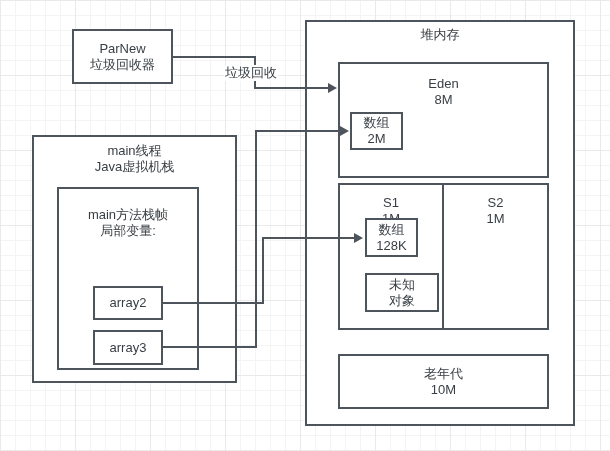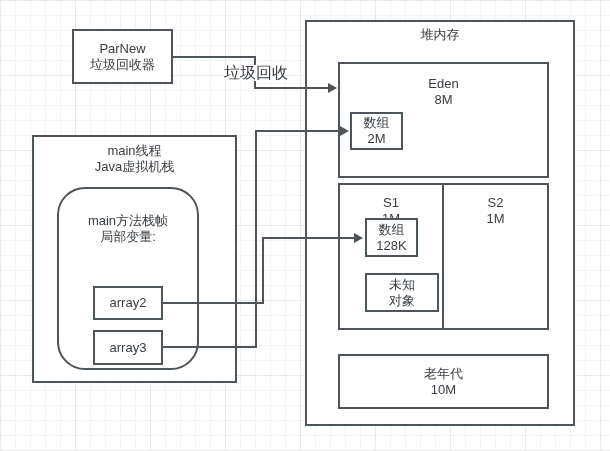--- a/index.html
+++ b/index.html
@@ -25,21 +25,21 @@
   .hline,.vline{position:absolute;background:#4d545b;}
   .hline{height:2px;}
   .vline{width:2px;}
   .arrow-r{
     position:absolute;width:0;height:0;
     border-top:5px solid transparent;border-bottom:5px solid transparent;
     border-left:9px solid #4d545b;
   }
   .floatlabel{
     position:absolute;background:#ffffff;color:#383e43;
-    font-size:16px;line-height:16px;text-align:center;white-space:nowrap;
+    font-size:13px;line-height:16px;text-align:center;white-space:nowrap;
   }
   .srow{flex-direction:row;align-items:stretch;justify-content:flex-start;padding:0;}
   .scell{box-sizing:border-box;display:flex;flex-direction:column;align-items:center;padding-top:10px;}
   .scell.second{border-left:2px solid #4d545b;}
 </style>
 </head>
 <body>
 
 <div class="canvas">
 
@@ -86,21 +86,21 @@
   <div class="node" style="left:338px;top:354px;width:211px;height:55px;justify-content:center;">
     <span class="ln">老年代</span>
     <span class="ln">10M</span>
   </div>
 
   <div class="node top" style="left:32px;top:135px;width:205px;height:248px;padding-top:6px;">
     <span class="ln">main线程</span>
     <span class="ln">Java虚拟机栈</span>
   </div>
 
-  <div class="node top" style="left:57px;top:187px;width:142px;height:183px;padding-top:24px;border-radius:28px;">
+  <div class="node top" style="left:57px;top:187px;width:142px;height:183px;padding-top:18px;">
     <span class="ln">main方法栈帧</span>
     <span class="ln">局部变量:</span>
   </div>
 
   <div class="node" style="left:93px;top:286px;width:70px;height:34px;">
     <span class="ln">array2</span>
   </div>
   <div class="node" style="left:93px;top:330px;width:70px;height:35px;">
     <span class="ln">array3</span>
   </div>

